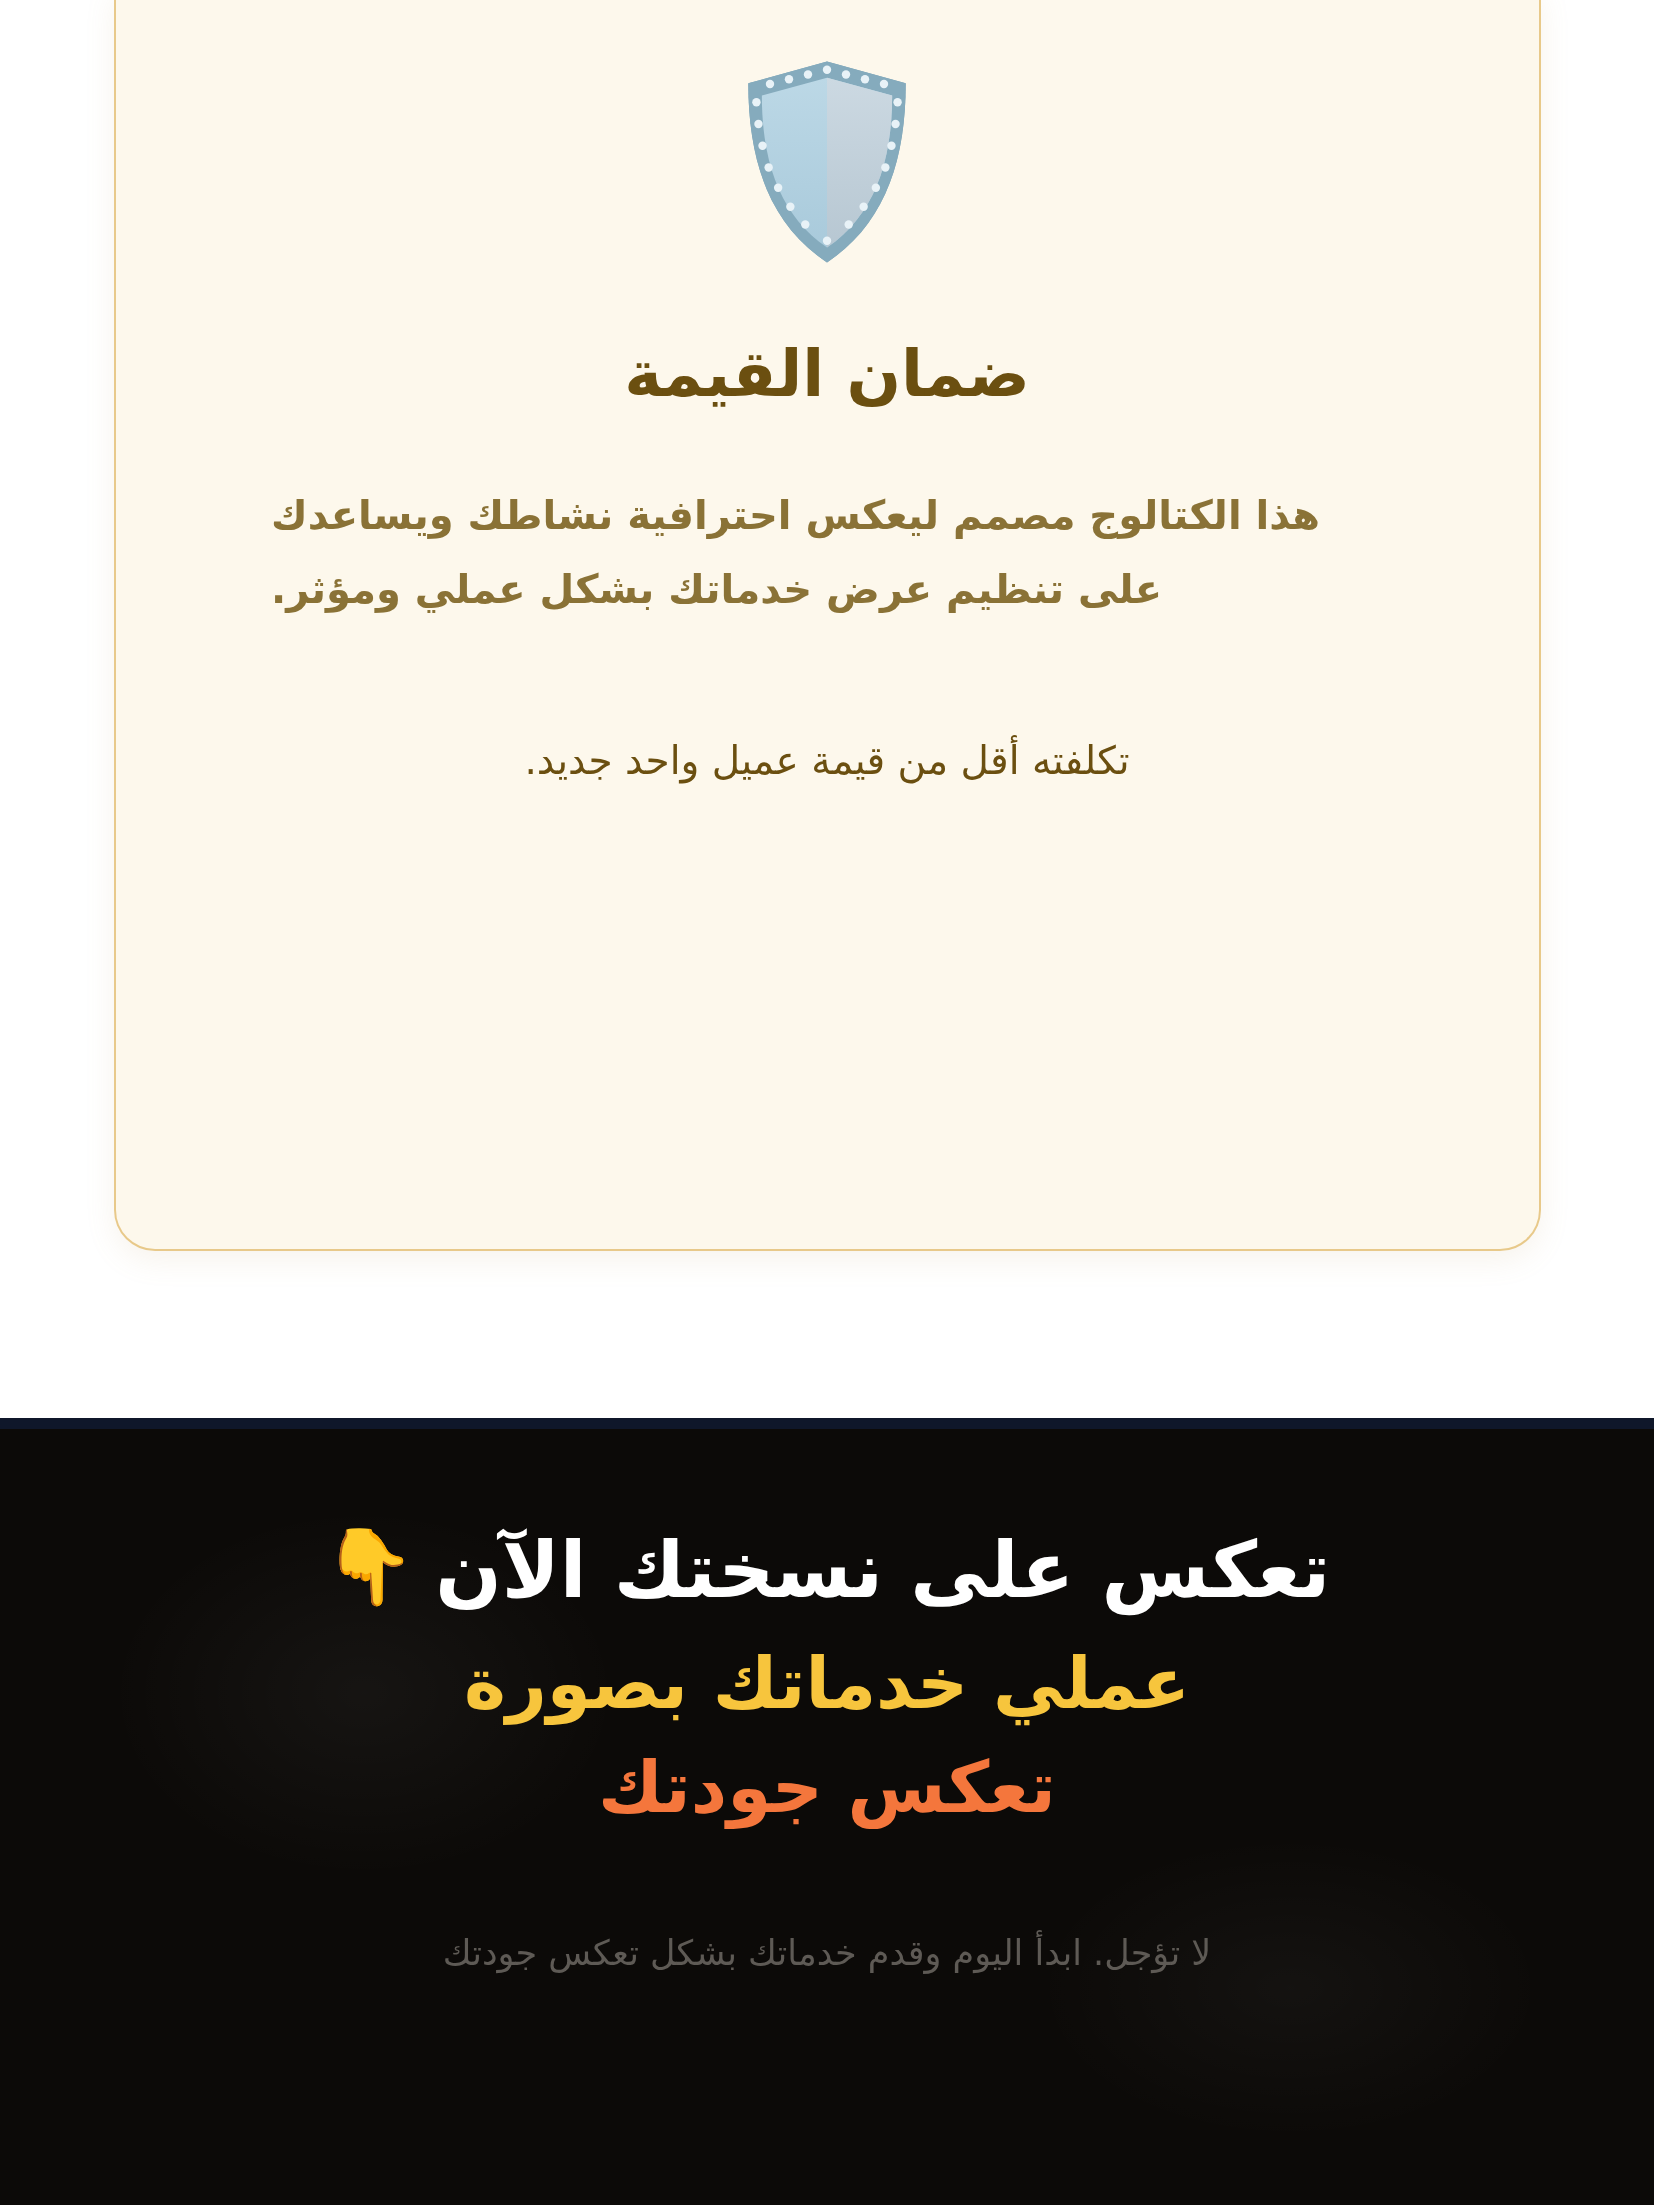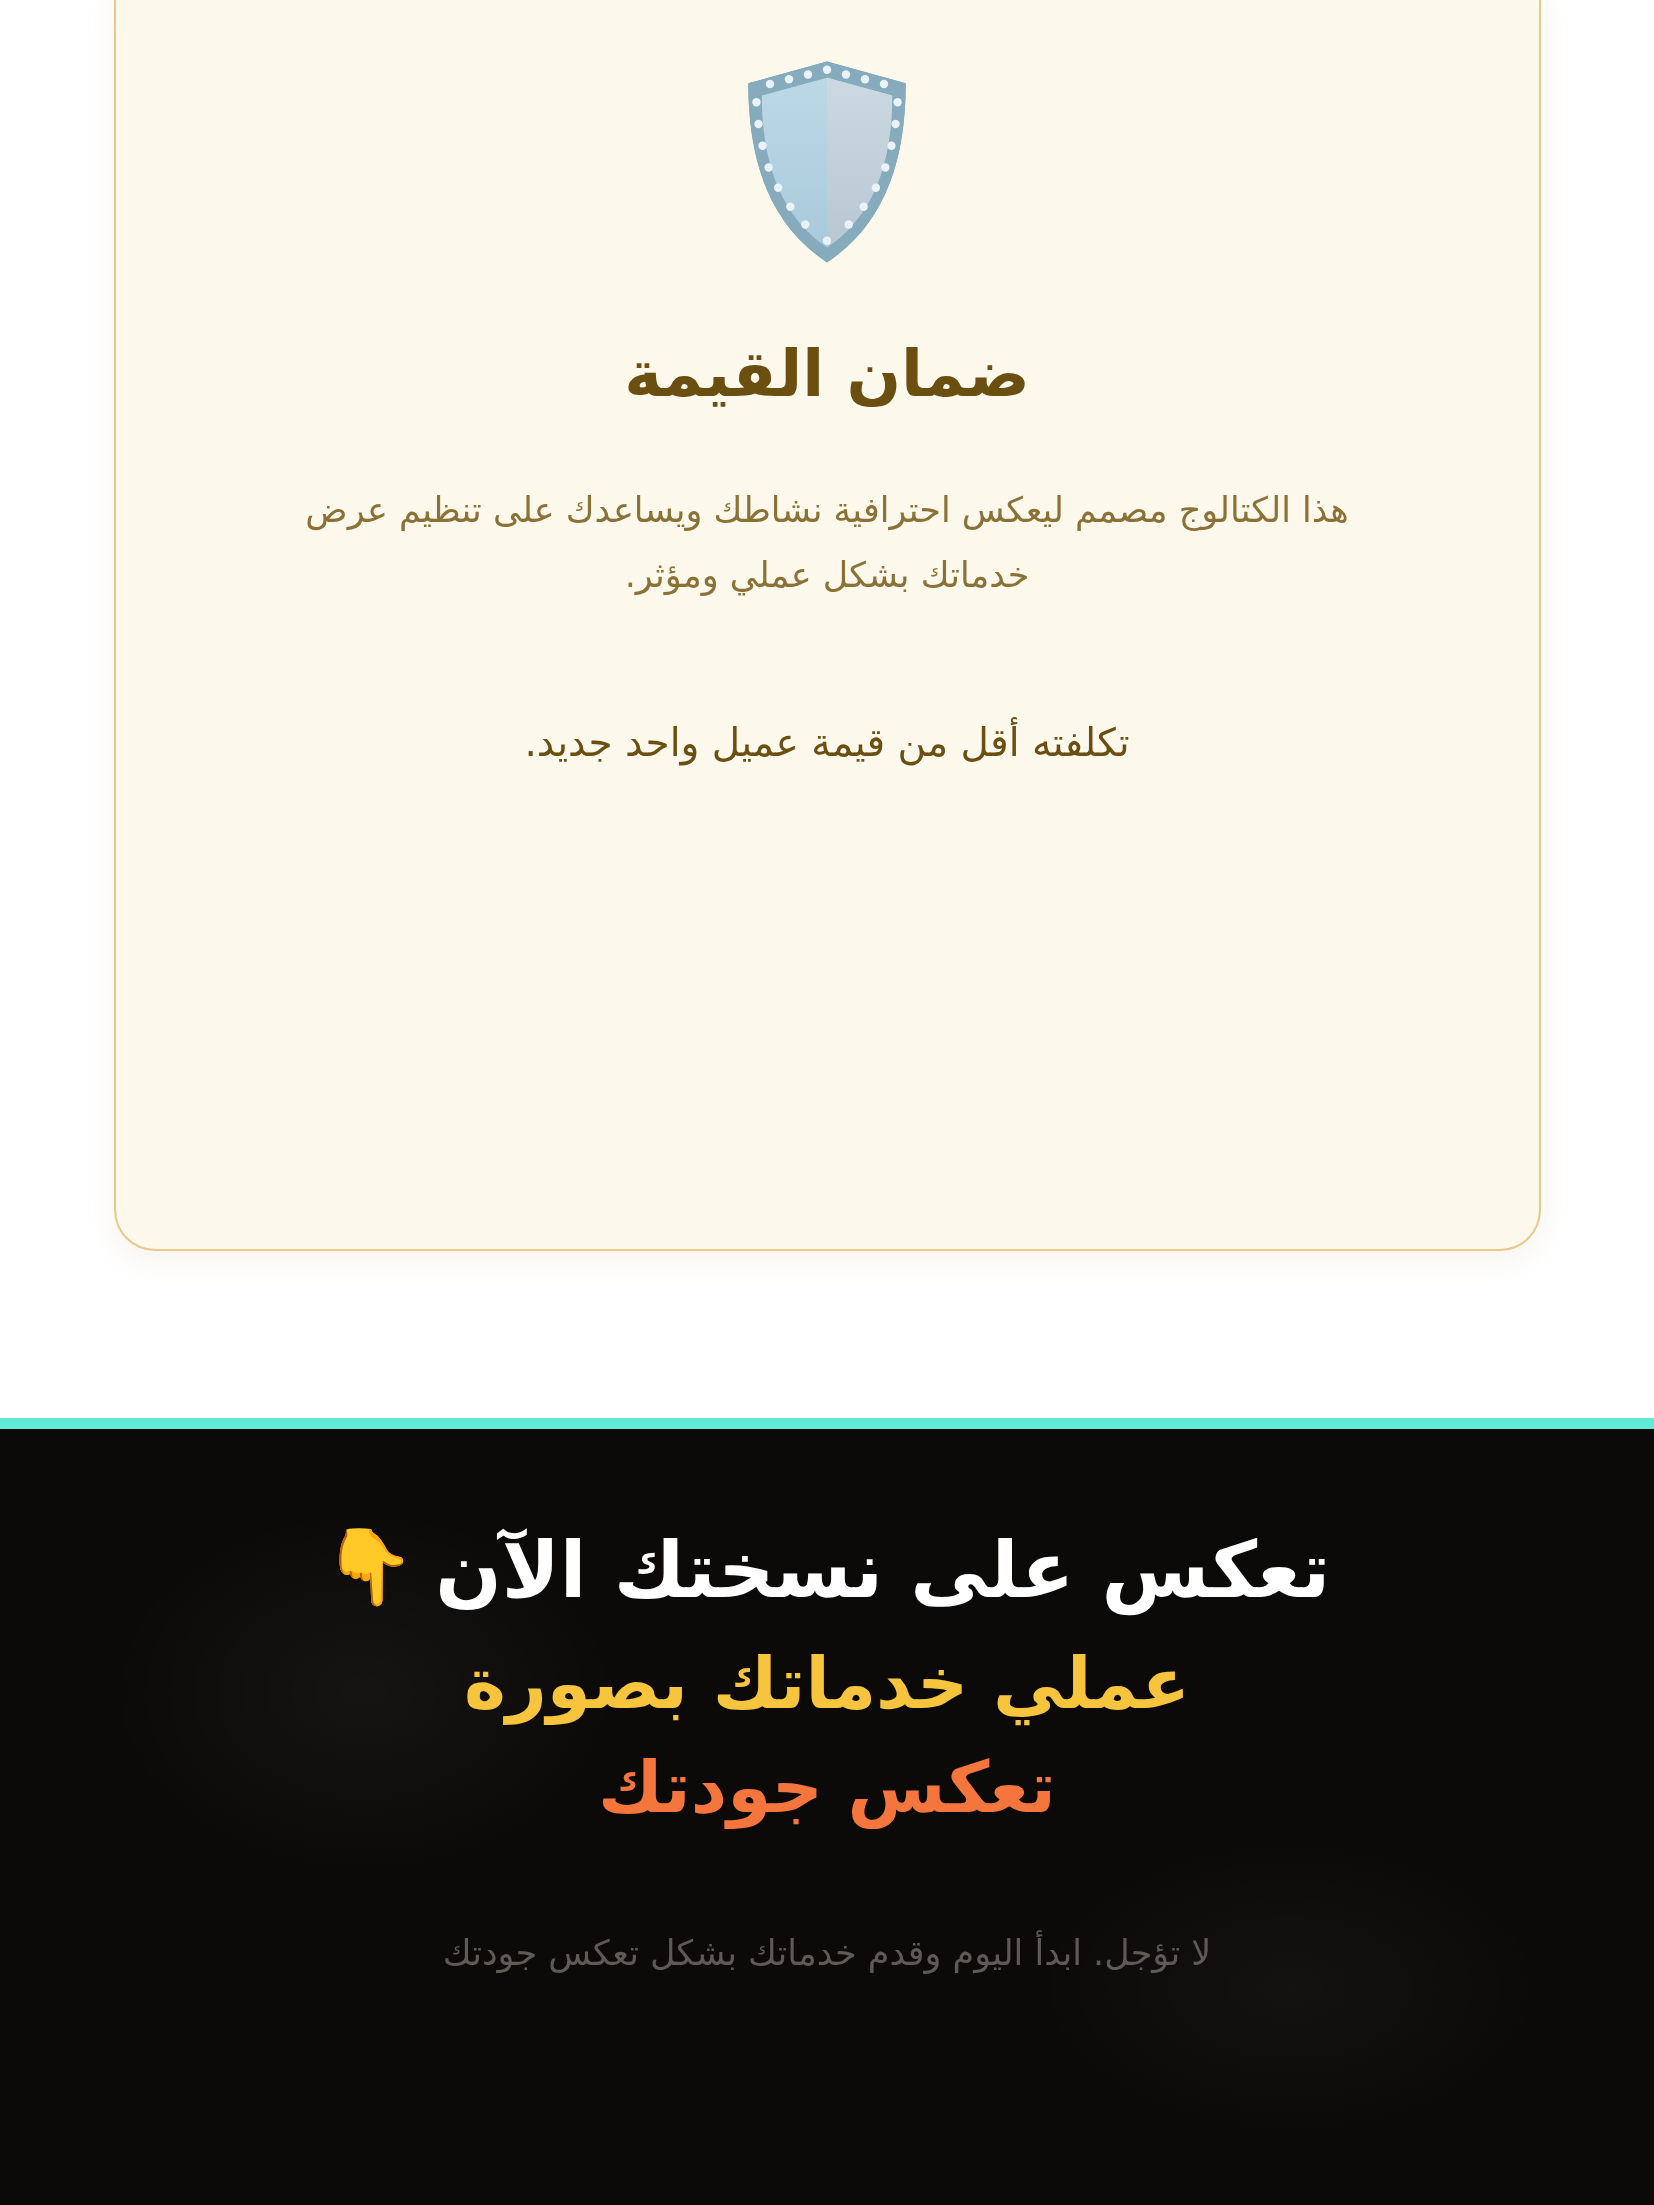--- a/index.html
+++ b/index.html
@@ -9,21 +9,21 @@
     height: 2206px;
     background: #ffffff;
     font-family: "DejaVu Sans", "Liberation Sans", sans-serif;
   }
 
   .page {
     position: relative;
     width: 1654px;
     height: 2206px;
     overflow: hidden;
-    background: #5eead4;
+    background: #0f172a;
   }
 
   
   .value-section {
     position: relative;
     width: 1654px;
     height: 1429px;
     background: #ffffff;
     padding: 0 99px;
   }
@@ -61,25 +61,25 @@
     font-weight: 700;
     color: #6b4f10;
     letter-spacing: 0px;
     text-align: center;
     line-height: 1.2;
   }
 
   .value-desc {
     margin-top: 65px;
     width: 1112px;
-    font-size: 35px;
+    font-size: 40px;
     line-height: 1.85;
     color: #8a7236;
-    text-align: center;
-    font-weight: 400;
+    text-align: left;
+    font-weight: 700;
   }
 
   .value-note {
     margin-top: 104px;
     width: 1147px;
     font-size: 39px;
     font-weight: 400;
     color: #6b4f10;
     text-align: center;
     line-height: 1.6;

